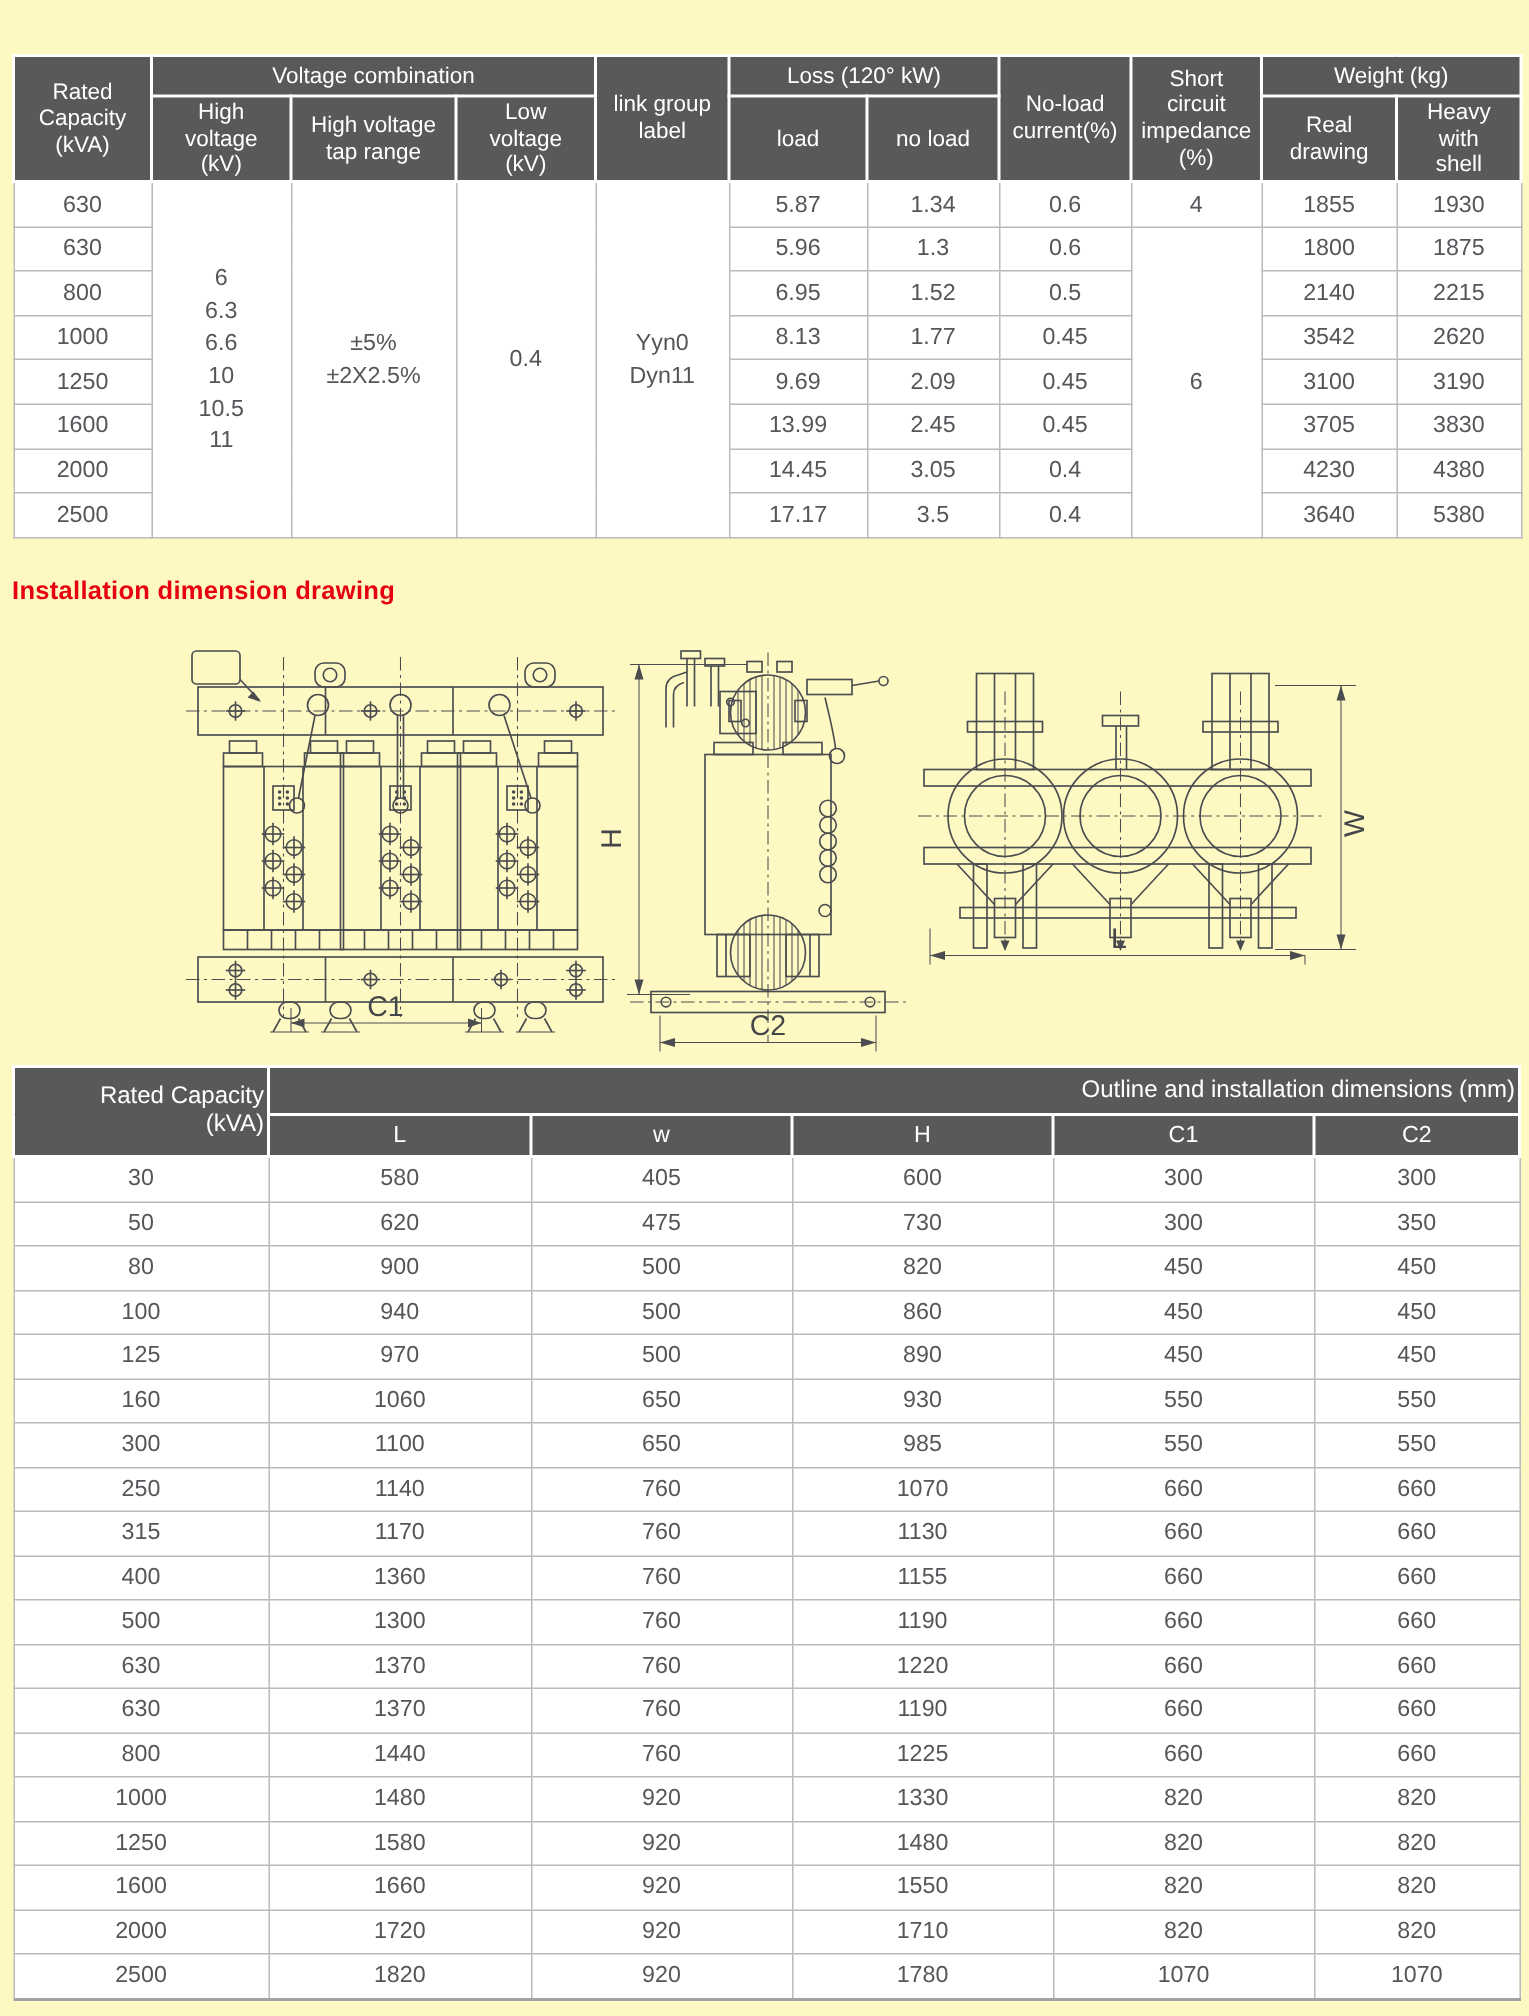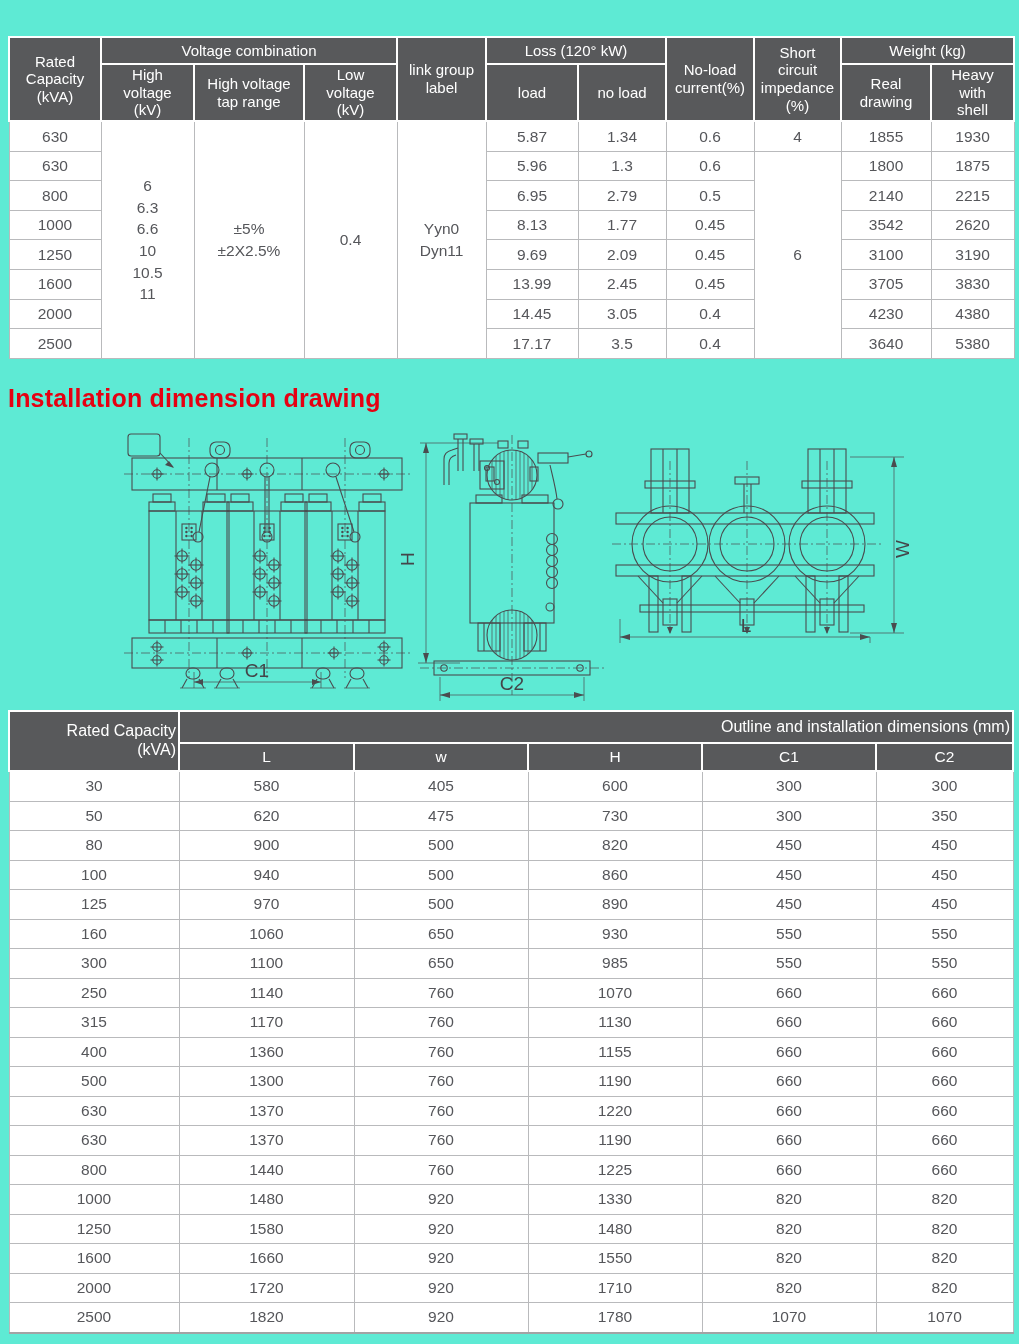--- a/index.html
+++ b/index.html
@@ -1,16 +1,16 @@
 <!DOCTYPE html>
 <html><head>
 <meta charset="utf-8">
 <style>
   html,body{margin:0;padding:0;background:#fff;}
-  .page{position:relative;width:1019px;height:1344px;background:#5eead4;
+  .page{position:relative;width:1019px;height:1344px;background:#fef9c3;
         font-family:"Liberation Sans",sans-serif;color:#57585a;overflow:hidden;}
 
   
   table{border-collapse:collapse;table-layout:fixed;}
   th{background:#58595b;color:#fff;font-weight:400;border:2px solid #fff;
      text-align:center;vertical-align:middle;padding:1px 2px;line-height:1.18;}
   td{border:1px solid #b9babc;color:#55565a;text-align:center;vertical-align:middle;
      padding:0 2px;background:#fff;}
   .pre{white-space:pre-line;}
 
@@ -24,21 +24,21 @@
   
   .t2{position:absolute;left:8px;top:710px;width:1004px;}
   .t2 th{font-size:15.5px;}
   .t2 thead tr.h1 th{height:28px;font-size:16px;text-align:right;}
   .t2 thead tr.h2 th{height:24px;}
   .t2 td{font-size:15.5px;height:28.5px;}
   .t2{border-bottom:2px solid #a2a3a5;}
 
   
   .red-title{position:absolute;left:8px;top:384px;margin:0;
-             font-size:25px;font-weight:bold;color:#e60012;letter-spacing:.2px;}
+             font-size:17px;font-weight:bold;color:#e60012;letter-spacing:.2px;}
 
   
   .dwg{position:absolute;}
   .dwg .mn{stroke:#4a4c4f;fill:none;stroke-width:1.1;}
   .dwg .tn{stroke-width:.7;}
   .dwg .cl{stroke-width:.7;stroke-dasharray:9 3 2 3;}
   .dwg text{fill:#44464a;stroke:none;font-family:"Liberation Sans",sans-serif;
             font-size:19px;}
   .dwg .fl{fill:#4a4c4f;stroke:none;}
 </style>
@@ -122,21 +122,21 @@
         <td>5.96</td>
         <td>1.3</td>
         <td>0.6</td>
         <td rowspan="7">6</td>
         <td>1800</td>
         <td>1875</td>
       </tr>
       <tr>
         <td>800</td>
         <td>6.95</td>
-        <td>2.79</td>
+        <td>1.52</td>
         <td>0.5</td>
         <td>2140</td>
         <td>2215</td>
       </tr>
       <tr>
         <td>1000</td>
         <td>8.13</td>
         <td>1.77</td>
         <td>0.45</td>
         <td>3542</td>

